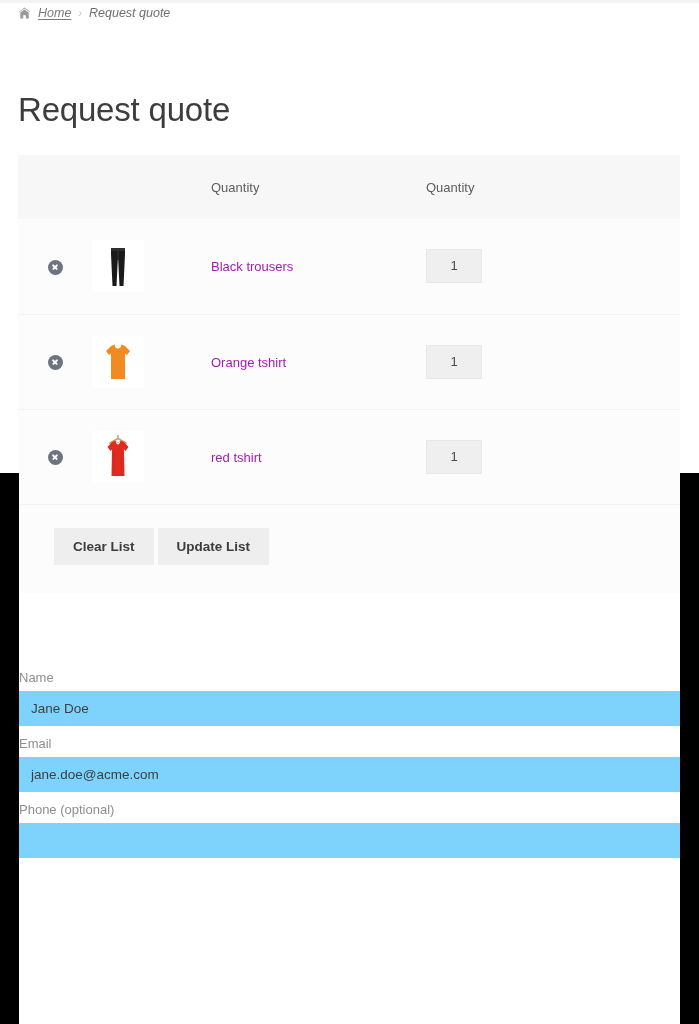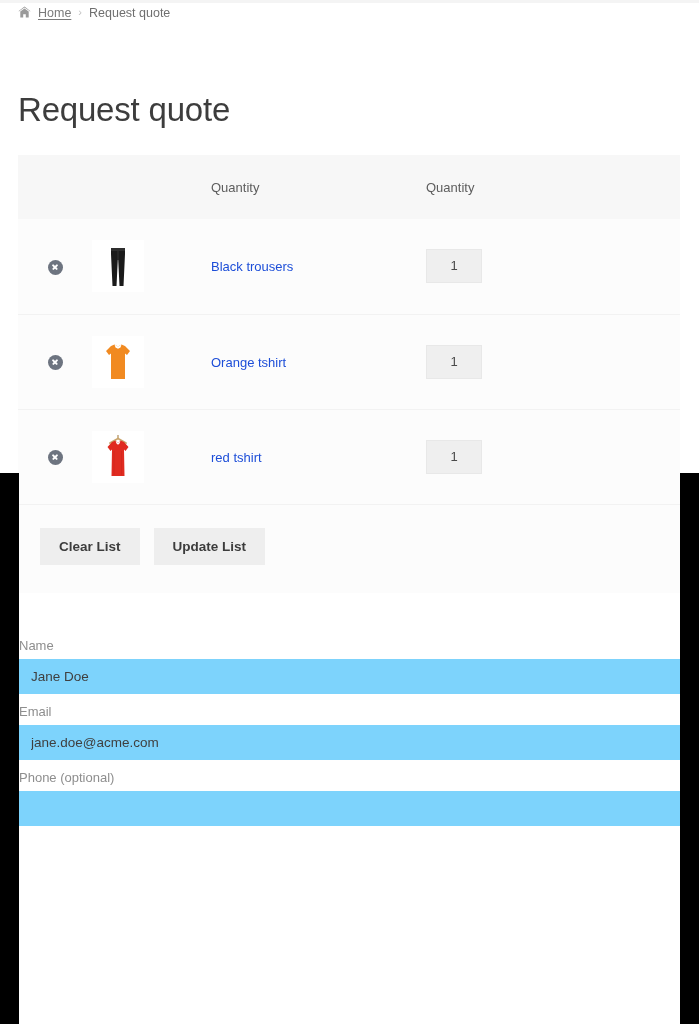--- a/index.html
+++ b/index.html
@@ -21,24 +21,25 @@
   .top-edge-strip {
     position: absolute; top: 0; left: 0;
     width: 699px; height: 3px;
     background: #f4f4f4;
   }
 
   
   .breadcrumb {
     position: absolute;
     top: 6px; left: 18px;
-    display: flex; 
+    display: flex; align-items: center;
     font-size: 12.5px;
     color: #9a9a9a;
     white-space: nowrap;
+    font-style: italic;
   }
   .home-icon {
     display: inline-block;
     width: 13px; height: 12px;
     margin-right: 7px;
     position: relative;
     color: #9a9a9a;
   }
   .home-icon svg { display:block; }
   .crumb-link {
@@ -122,43 +123,43 @@
     background: #ffffff;
     display: inline-block;
     position: relative;
     overflow: hidden;
     vertical-align: middle;
   }
   .thumb svg { display: block; }
 
   .prod-link {
     font-size: 13px;
-    color: #1d4ed8;
+    color: #a21caf;
     text-decoration: none;
     cursor: pointer;
   }
 
   .qty-box {
     display: inline-block;
     width: 56px; height: 34px;
     background: #efefef;
     border: 1px solid #e8e8e8;
     font-size: 13px;
     color: #4a4a4a;
     text-align: center;
     line-height: 32px;
     vertical-align: middle;
   }
 
   
   .list-actions {
     position: absolute;
-    top: 528px; left: 40px;
+    top: 528px; left: 54px;
     display: flex;
-    gap: 14px;
+    gap: 4px;
   }
   .list-btn {
     height: 37px;
     padding: 0 19px;
     background: #eeeeee;
     border: none;
     font-family: "Liberation Sans", sans-serif;
     font-size: 13.5px;
     font-weight: bold;
     color: #3c3c3c;
@@ -179,21 +180,21 @@
     width: 19px; height: 551px;
     background: #000000;
     z-index: 30;
   }
   .frame-bar.left  { left: 0; }
   .frame-bar.right { right: 0; }
 
   
   .quote-form {
     position: absolute;
-    top: 638px; left: 19px;
+    top: 670px; left: 19px;
     width: 538px;
     z-index: 20;
   }
   .field { margin-bottom: 10px; }
   .field-label {
     display: block;
     font-size: 13px;
     color: #8e8e8e;
     margin-bottom: 6px;
     white-space: pre;

